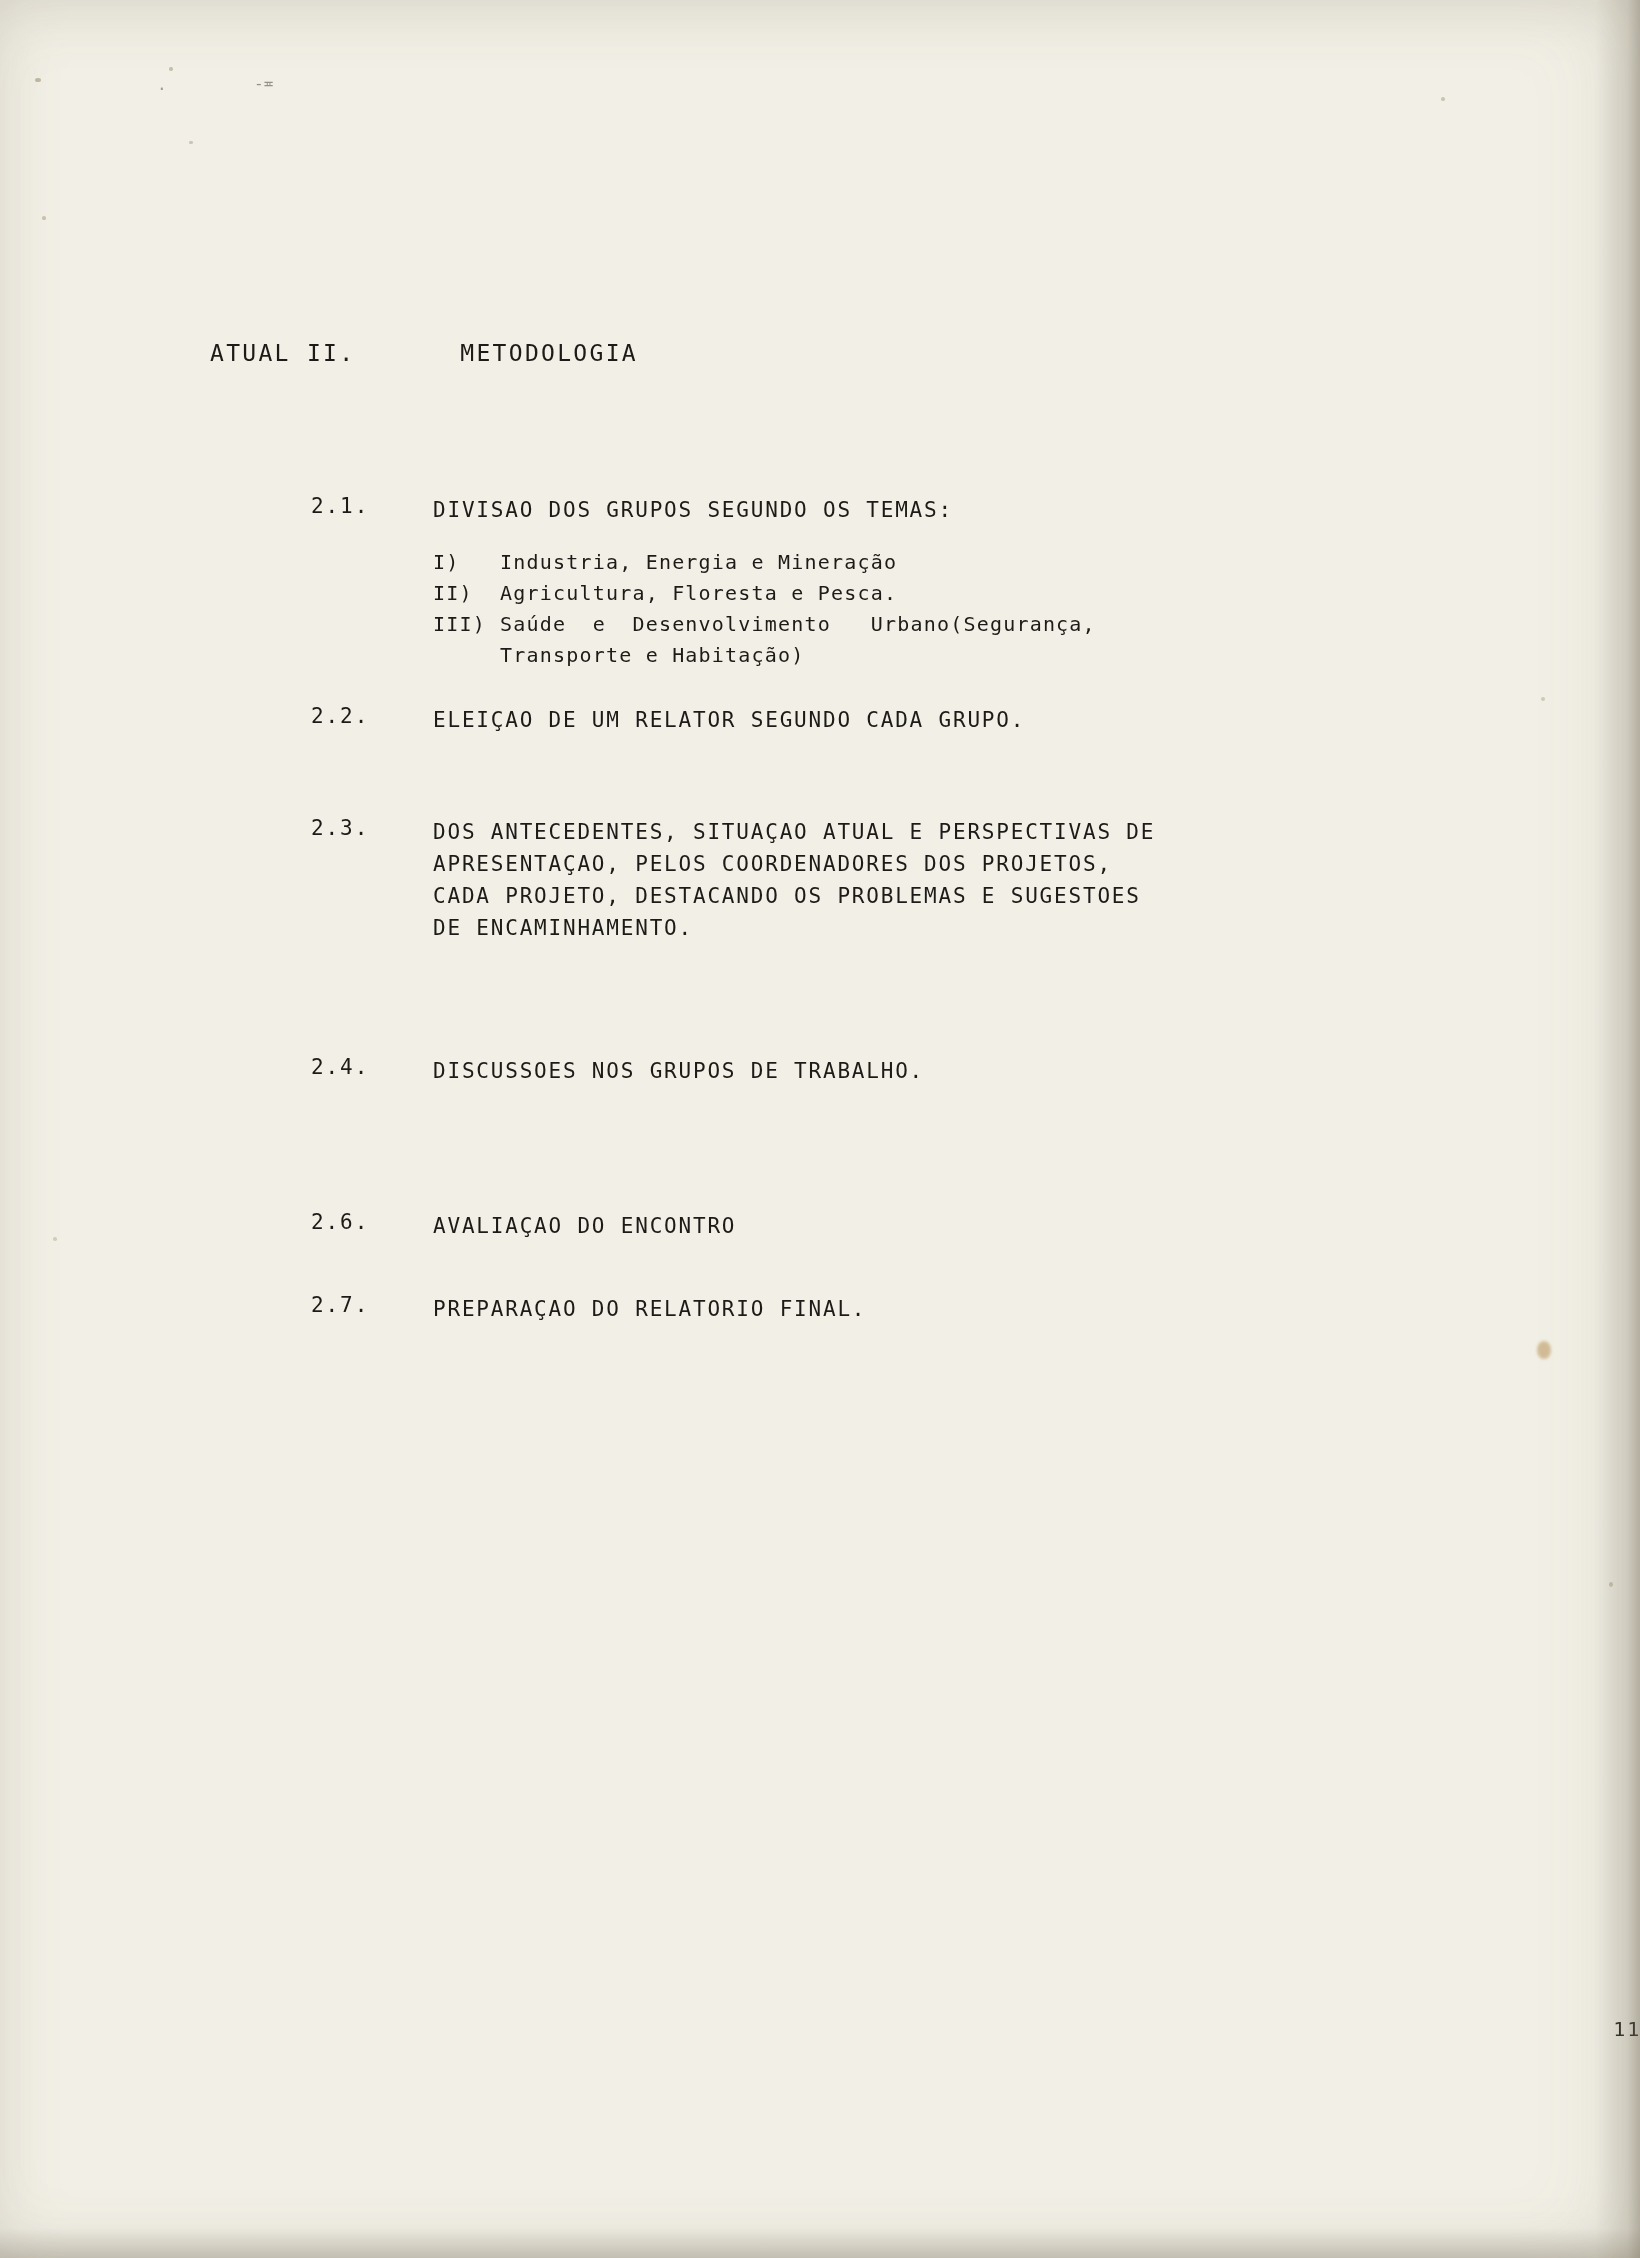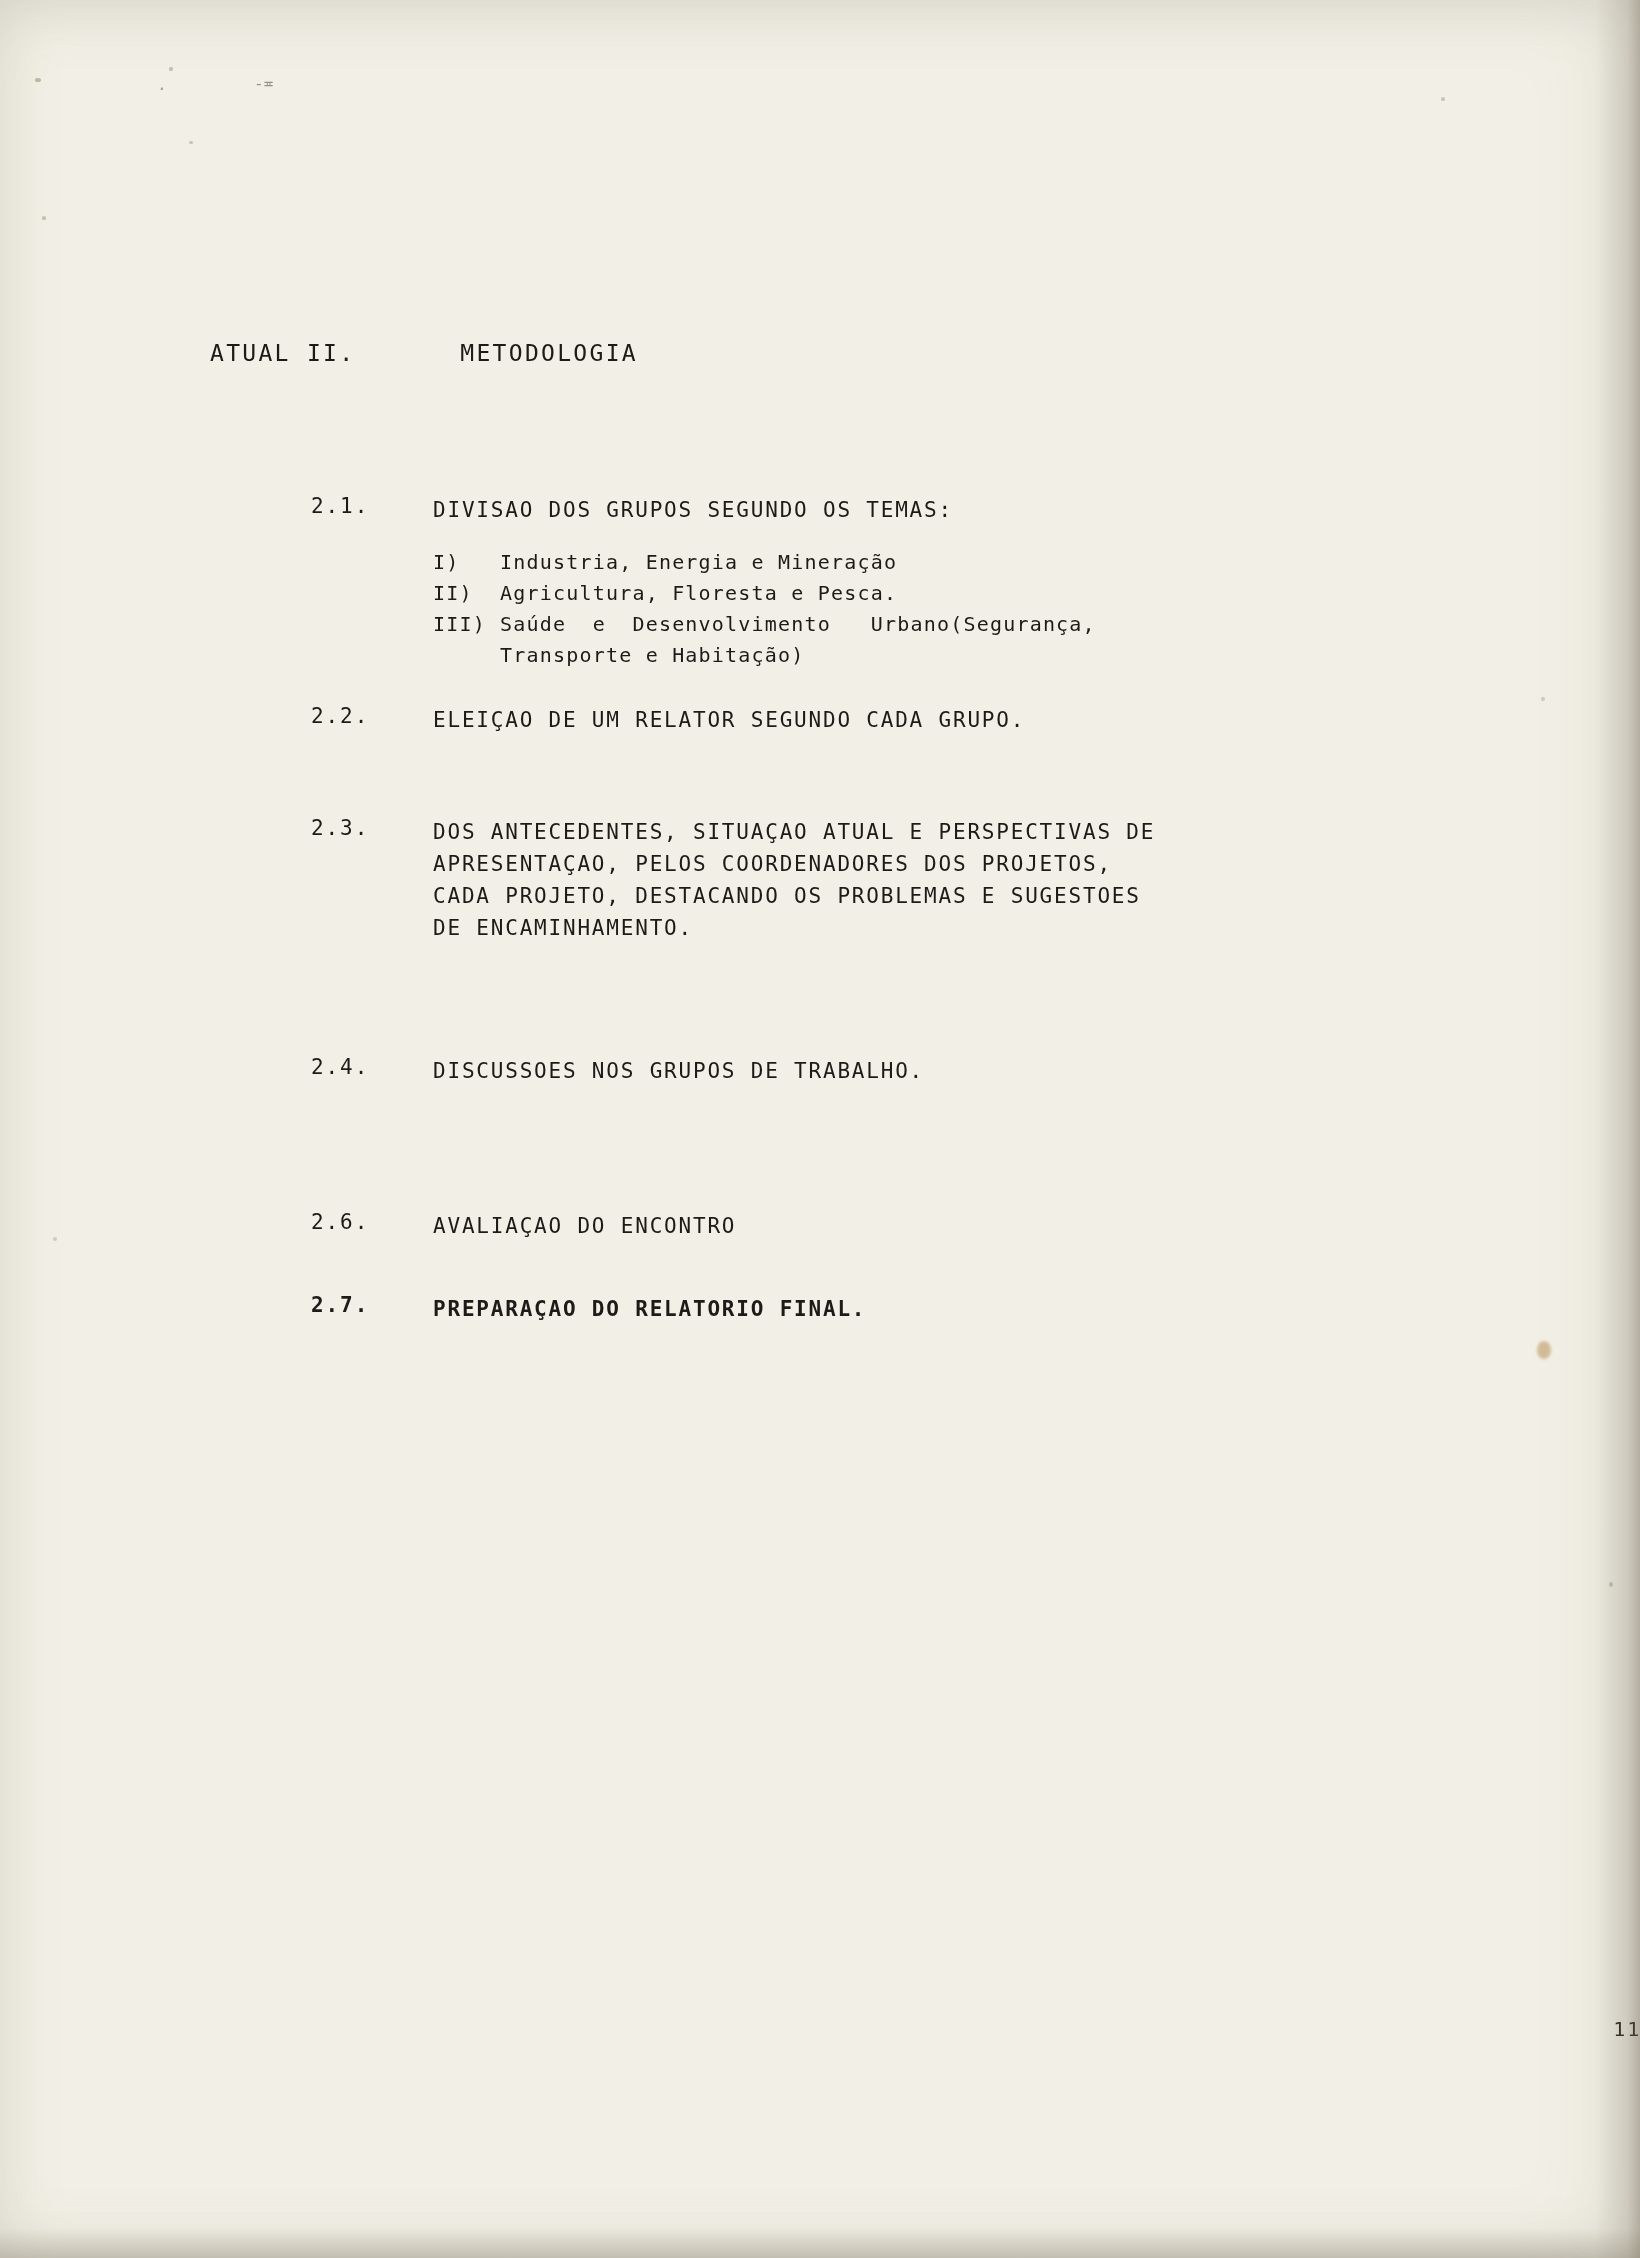--- a/index.html
+++ b/index.html
@@ -176,21 +176,21 @@
       <div class="num">2.4.</div>
       <div class="body">DISCUSSOES NOS GRUPOS DE TRABALHO.</div>
     </div>
 
 
     <div class="item" style="top:1210px;">
       <div class="num">2.6.</div>
       <div class="body">AVALIAÇAO DO ENCONTRO</div>
     </div>
 
-    <div class="item" style="top:1293px;font-weight:bold;">
+    <div class="item" style="top:1293px;">
       <div class="num">2.7.</div>
       <div class="body">PREPARAÇAO DO RELATORIO FINAL.</div>
     </div>
 
     <div class="pagenum">11</div>
   </div>
 
   <div class="edge-shadow"></div>
   <div class="right-edge"></div>
   <div class="bottom-edge"></div>

